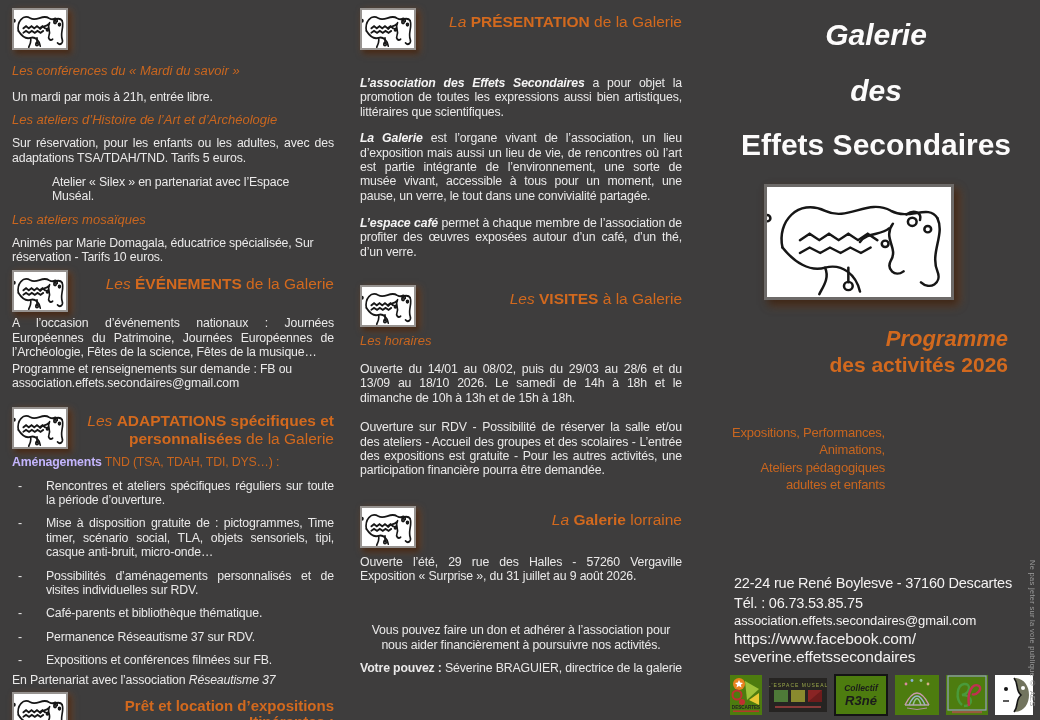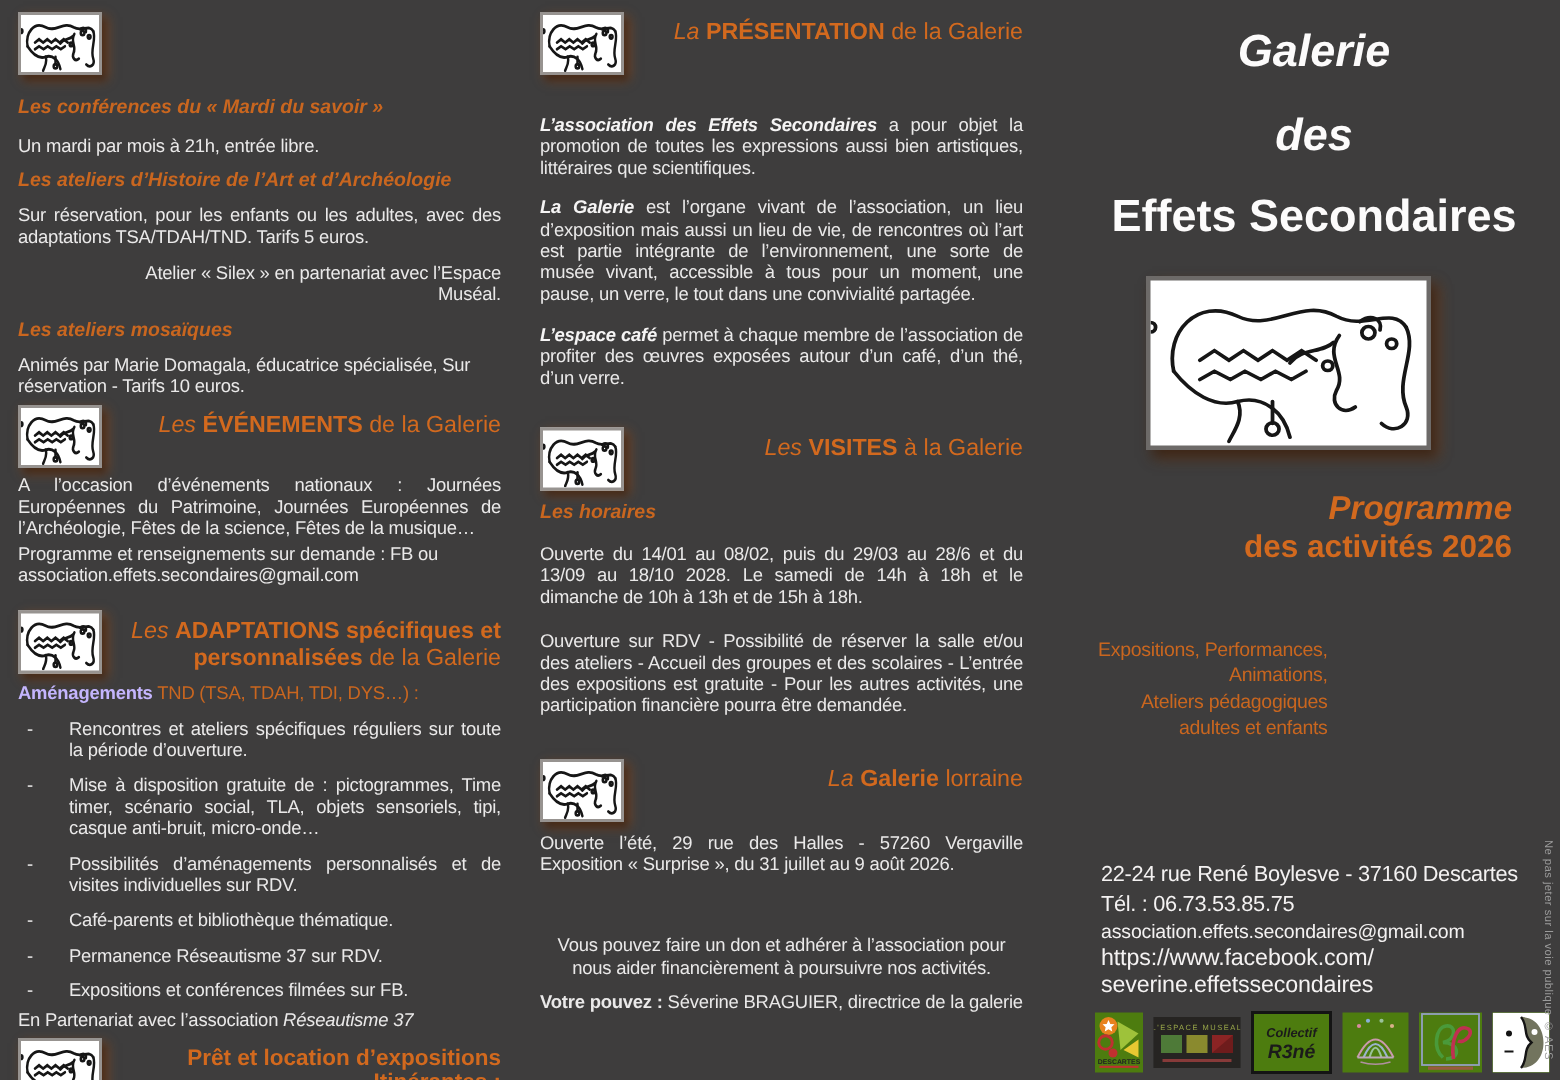--- a/index.html
+++ b/index.html
@@ -30,21 +30,21 @@
   .icon-tile svg{display:block;width:100%;height:100%;}
   .icon-tile use{stroke-width:6;}
   .sec-title{
     flex:1;text-align:right;color:var(--accent);
     font-size:15.5px;line-height:1.15;padding-top:5px;
   }
   .it{font-style:italic;}
   .bd{font-weight:bold;}
 
   .sub{
-    color:var(--accent-soft);font-weight:bold;font-style:italic;
+    color:var(--accent-soft);font-weight:normal;font-style:italic;
     font-size:13px;line-height:1.15;
   }
   .body-p{
     font-size:12.3px;line-height:1.17;letter-spacing:-0.15px;
     text-align:justify;color:var(--body);margin:0;
   }
   .lead{font-weight:bold;font-style:italic;color:#F5F4F4;}
 
   .bullet-item{position:relative;padding-left:34px;}
   .bullet-item .dash{position:absolute;left:6px;top:0;}
@@ -125,21 +125,21 @@
             <use href="#lineart"></use>
           </svg>
         </span>
     </div>
 
     <div class="sub" style="margin-top:14px;">Les conférences  du « Mardi du savoir »</div>
     <p class="body-p" style="margin-top:11px;text-align:left;">Un mardi par mois à 21h, entrée  libre.</p>
 
     <div class="sub" style="margin-top:9px;">Les ateliers  d’Histoire  de  l’Art  et  d’Archéologie</div>
     <p class="body-p" style="margin-top:8px;">Sur réservation, pour les enfants ou les adultes, avec des adaptations TSA/TDAH/TND.  Tarifs 5 euros.</p>
-    <p class="body-p" style="margin-top:10px;text-align:right;margin-left:40px;">Atelier « Silex » en partenariat avec l’Espace Muséal.</p>
+    <p class="body-p" style="margin-top:10px;text-align:left;margin-left:40px;">Atelier « Silex » en partenariat avec l’Espace Muséal.</p>
 
     <div class="sub" style="margin-top:9px;">Les  ateliers  mosaïques</div>
     <p class="body-p" style="margin-top:8px;text-align:left;">Animés par Marie Domagala, éducatrice spécialisée, Sur réservation - Tarifs 10 euros.</p>
 
     <div class="sec-head" style="margin-top:6px;">
       <span class="icon-tile">
           <svg viewBox="0 0 190 120" preserveAspectRatio="none">
             <use href="#lineart"></use>
           </svg>
         </span>
@@ -203,21 +203,21 @@
       <span class="icon-tile">
           <svg viewBox="0 0 190 120" preserveAspectRatio="none">
             <use href="#lineart"></use>
           </svg>
         </span>
       <span class="sec-title"><span class="it">Les</span> <span class="bd">VISITES</span> <span>à la Galerie</span></span>
     </div>
 
     <div class="sub" style="margin-top:7px;">Les horaires</div>
 
-    <p class="body-p" style="margin-top:13px;">Ouverte du 14/01 au 08/02, puis du 29/03 au 28/6 et du 13/09 au 18/10 2028. Le samedi de 14h à 18h et le dimanche de 10h à 13h et de 15h à 18h.</p>
+    <p class="body-p" style="margin-top:13px;">Ouverte du 14/01 au 08/02, puis du 29/03 au 28/6 et du 13/09 au 18/10 2026. Le samedi de 14h à 18h et le dimanche de 10h à 13h et de 15h à 18h.</p>
     <p class="body-p" style="margin-top:15px;">Ouverture sur RDV - Possibilité de réserver la salle et/ou des ateliers - Accueil des groupes et des scolaires - L’entrée des expositions est gratuite - Pour les autres activités, une participation financière pourra être demandée.</p>
 
     <div class="sec-head" style="margin-top:28px;">
       <span class="icon-tile">
           <svg viewBox="0 0 190 120" preserveAspectRatio="none">
             <use href="#lineart"></use>
           </svg>
         </span>
       <span class="sec-title"><span class="it">La</span> <span class="bd">Galerie</span> <span>lorraine</span></span>
     </div>

